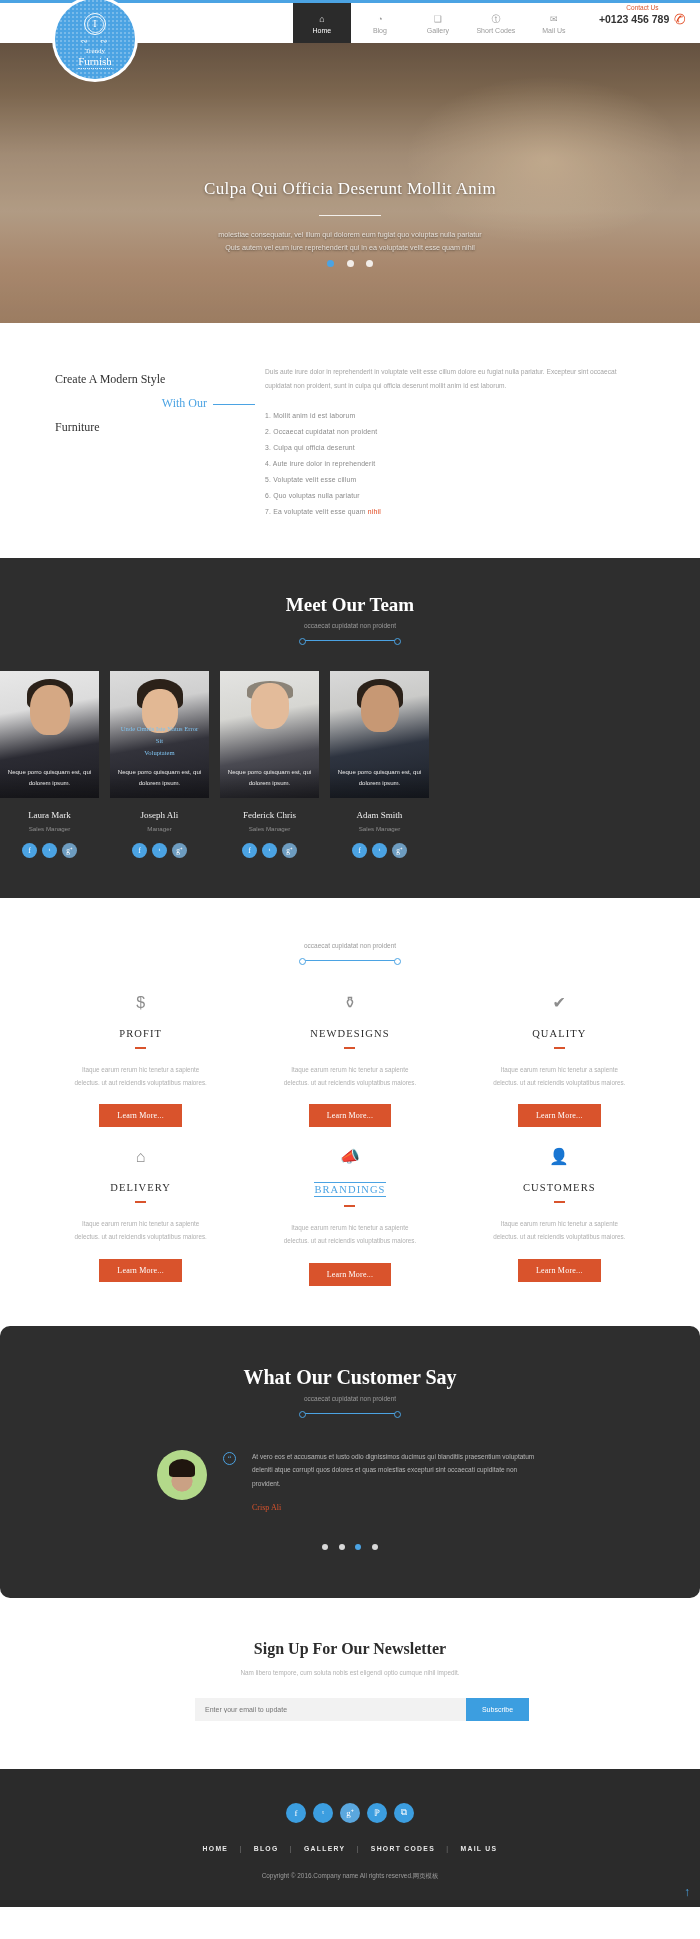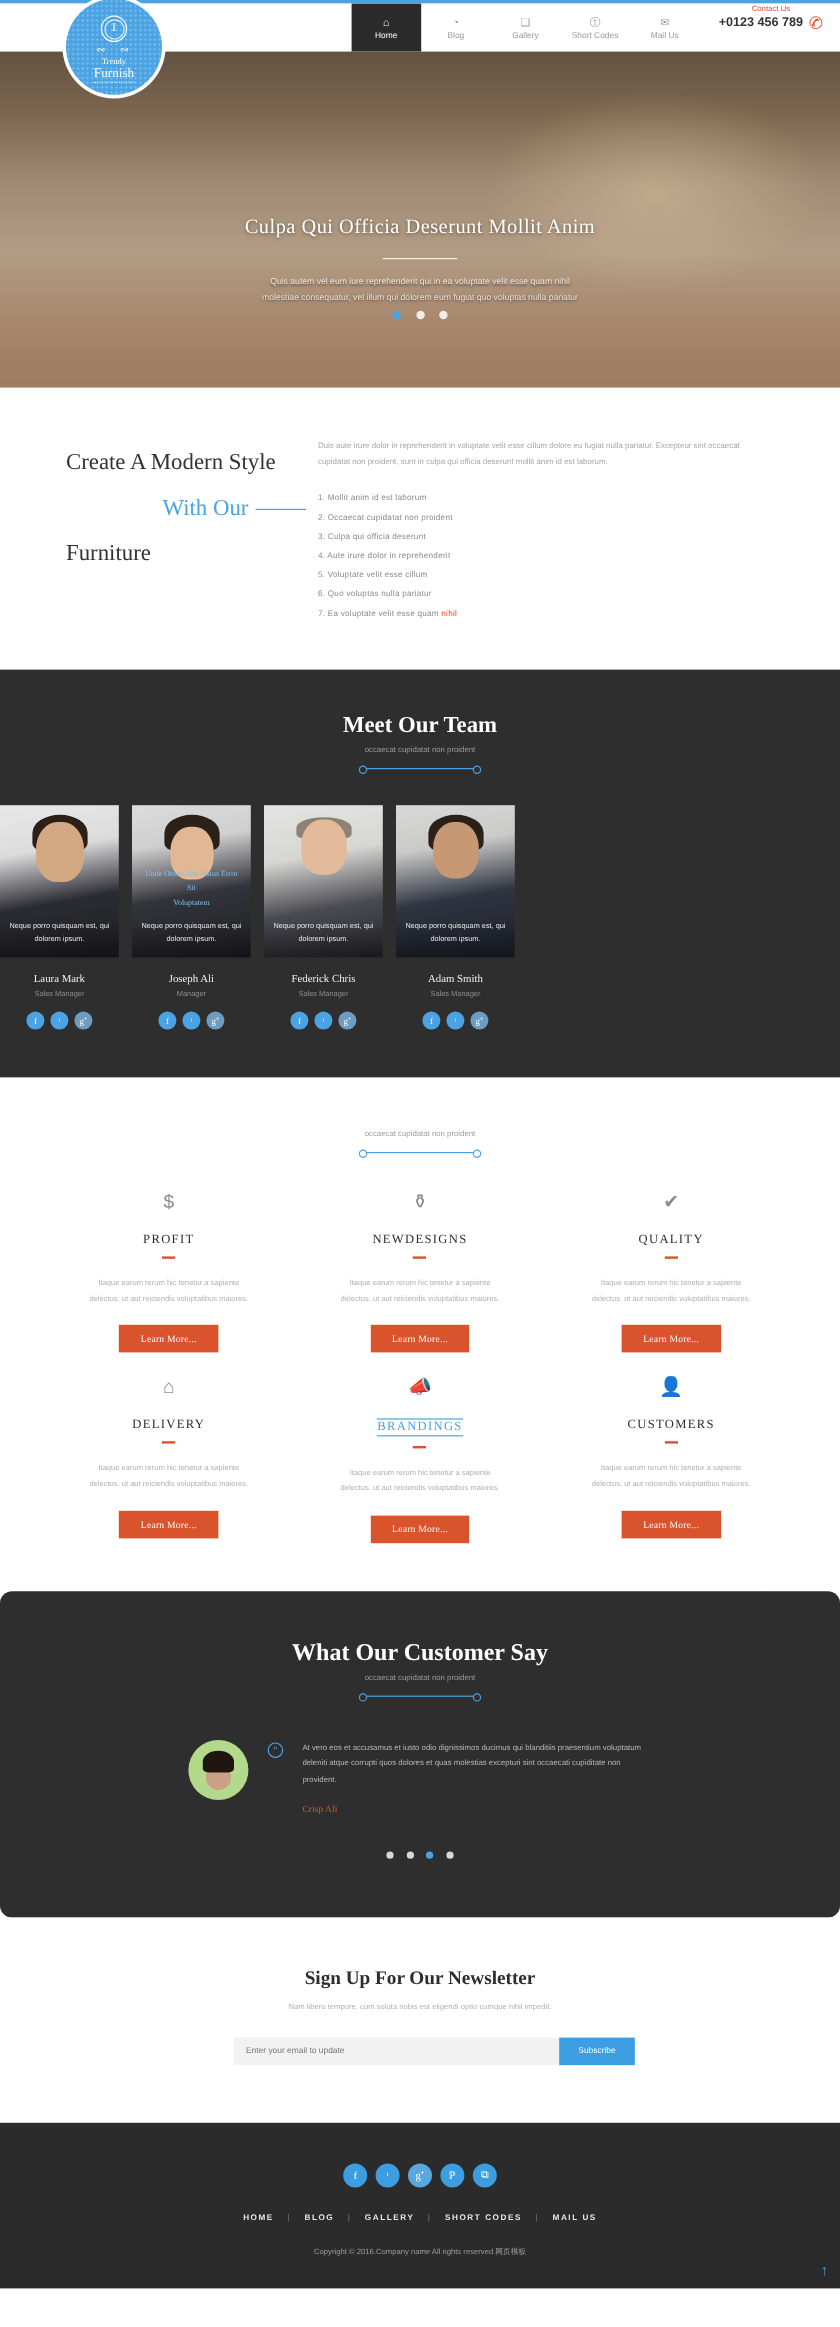--- a/index.html
+++ b/index.html
@@ -90,21 +90,21 @@
   .hero-dots span {
     display:inline-block; width:7px; height:7px; border-radius:50%;
     background:#fff; margin:0 4px; opacity:.85; cursor:pointer;
   }
   .hero-dots span.on { background:#4ba3e3; opacity:1; }
 
   
   .intro { padding:42px 55px 38px; display:flex; gap:0; }
   .intro-left { width:200px; padding-top:2px; }
   .intro-h {
-    font-family:"Liberation Serif", serif; font-size:19px;
+    font-family:"Liberation Serif", serif; font-size:12px;
     color:#333; line-height:2.0; white-space:nowrap;
   }
   .intro-h .l2 { display:block; text-align:right; padding-right:0; }
   .intro-h .blue { color:#4ba3e3; }
   .intro-h .dash {
     display:inline-block; width:42px; height:1px;
     background:#4ba3e3; vertical-align:middle; margin-left:6px;
   }
   .intro-right { flex:1; padding-left:10px; }
   .intro-p { font-size:6.6px; color:#a6a6a6; line-height:2.05; }
@@ -309,22 +309,22 @@
     </nav>
   </div>
 
   <section class="hero">
     <div class="hero-bg"></div>
     <div class="hero-overlay"></div>
     <div class="hero-text">
       <div class="hero-title">Culpa Qui Officia Deserunt Mollit Anim</div>
       <div class="hero-sep"></div>
       <div class="hero-sub">
+        <div>molestiae consequatur, vel illum qui dolorem eum fugiat quo voluptas nulla pariatur</div>
         <div>Quis autem vel eum iure reprehenderit qui in ea voluptate velit esse quam nihil</div>
-        <div>molestiae consequatur, vel illum qui dolorem eum fugiat quo voluptas nulla pariatur</div>
       </div>
     </div>
     <div class="hero-dots">
       <span class="on"></span>
       <span></span>
       <span></span>
     </div>
   </section>
 
   <section class="intro">

